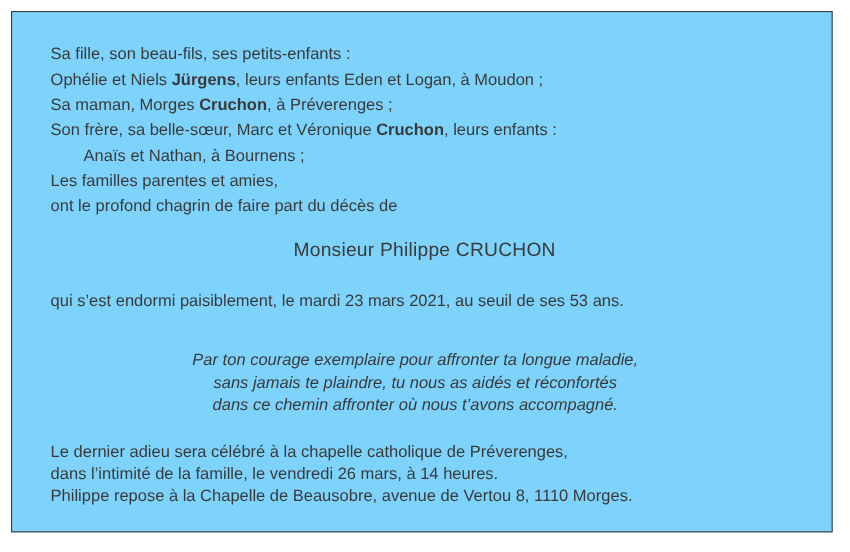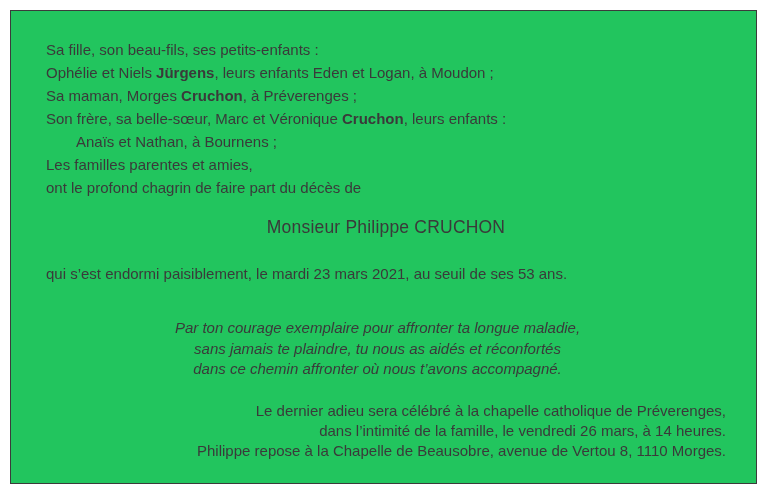--- a/index.html
+++ b/index.html
@@ -10,21 +10,21 @@
     font-family: "Liberation Sans", "DejaVu Sans", sans-serif;
     overflow: hidden;
   }
   .frame {
     position: absolute;
     left: 10px;
     top: 10px;
     width: 747px;
     height: 474px;
     border: 1.5px solid #3b3b3b;
-    background: #22c55e;
+    background: #7dd3fc;
   }
   .content {
     position: absolute;
     left: 35px;
     top: 27px;
     right: 30px;
     color: #3a3a3a;
     font-size: 15px;
   }
   .family-block .line {
@@ -51,21 +51,21 @@
     margin-top: 34px;
     text-align: center;
     font-style: italic;
     padding-right: 17px;
     line-height: 20.5px;
   }
   .ceremony-block {
     margin-top: 21px;
     line-height: 20px;
   }
-  .ceremony-block .line { white-space: nowrap; text-align: right; }
+  .ceremony-block .line { white-space: nowrap; }
 </style>
 </head>
 <body>
 
 <div class="frame">
   <div class="content">
 
     <div class="family-block">
       <div class="line"><span>Sa fille, son beau-fils, ses petits-enfants :</span></div>
       <div class="line"><span>Ophélie et Niels </span><span class="b">Jürgens</span><span>, leurs enfants Eden et Logan, à Moudon ;</span></div>

